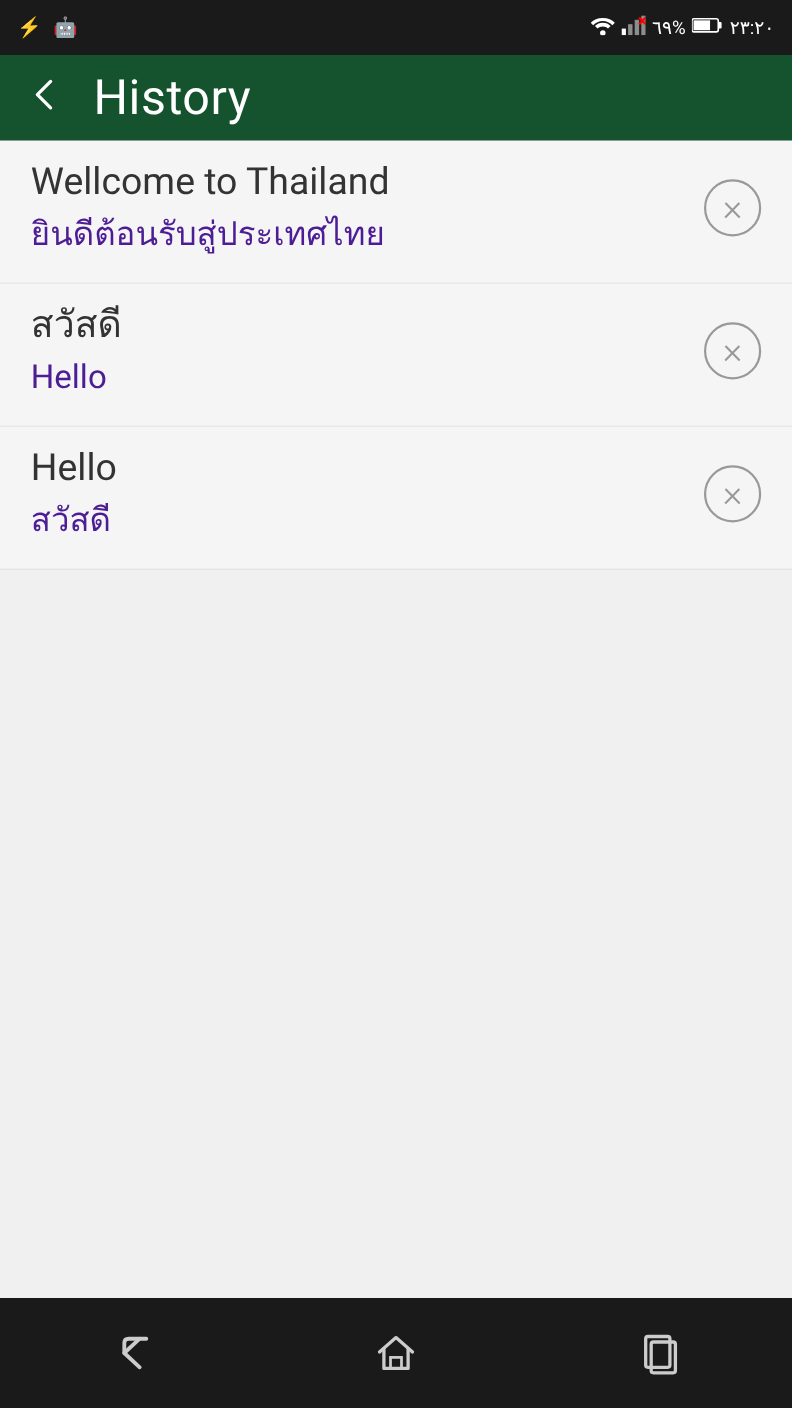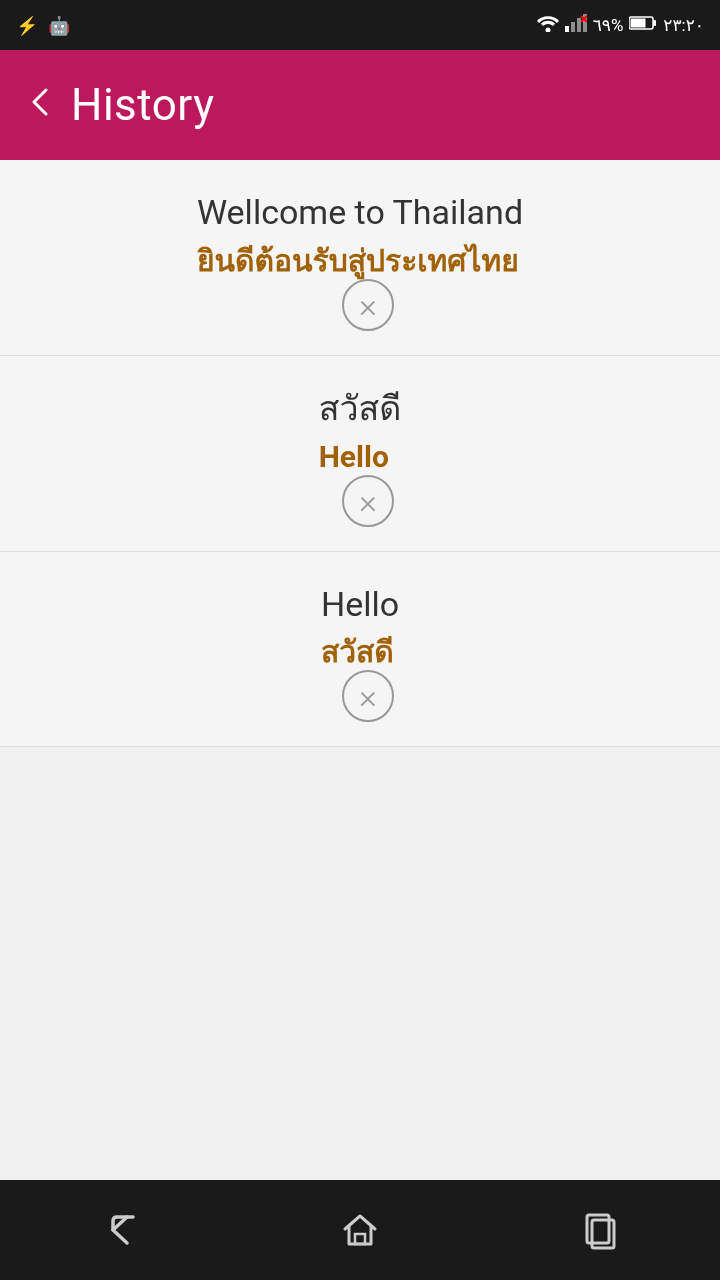--- a/index.html
+++ b/index.html
@@ -37,26 +37,26 @@
       display: flex;
       align-items: center;
       gap: 6px;
       font-size: 17px;
       justify-content: center;
     }
 
     
     .app-bar {
       width: 720px;
-      height: 110px;
-      background: #be185d;
+      height: 78px;
+      background: #14532d;
       display: flex;
       align-items: center;
       padding: 0 24px;
-      gap: 11px;
+      gap: 25px;
     }
 
     .back-arrow {
       color: white;
       font-size: 36px;
       cursor: pointer;
       line-height: 1;
     }
 
     .app-bar-title {
@@ -69,47 +69,46 @@
     
     .content {
       width: 720px;
       background: #f5f5f5;
       flex: 1;
     }
 
     
     .history-item {
       background: #f5f5f5;
-      padding: 32px 28px 24px 28px;
+      padding: 16px 28px 24px 28px;
       border-bottom: 1px solid #e0e0e0;
       display: flex;
       align-items: center;
       justify-content: space-between;
       min-height: 130px;
-      flex-direction: column;
     }
 
     .history-item-text {
       flex: 1;
       display: flex;
       flex-direction: column;
       gap: 10px;
     }
 
     .history-item-primary {
       font-size: 34px;
       color: #333333;
       font-weight: 400;
       line-height: 1.2;
     }
 
     .history-item-secondary {
       font-size: 30px;
-      color: #a16207;
-      font-weight: 700;
+      color: #4c1d95;
+      font-weight: 400;
       line-height: 1.2;
     }
 
     .close-btn {
       width: 52px;
       height: 52px;
       border: 2px solid #999999;
       border-radius: 50%;
       display: flex;
       align-items: center;

